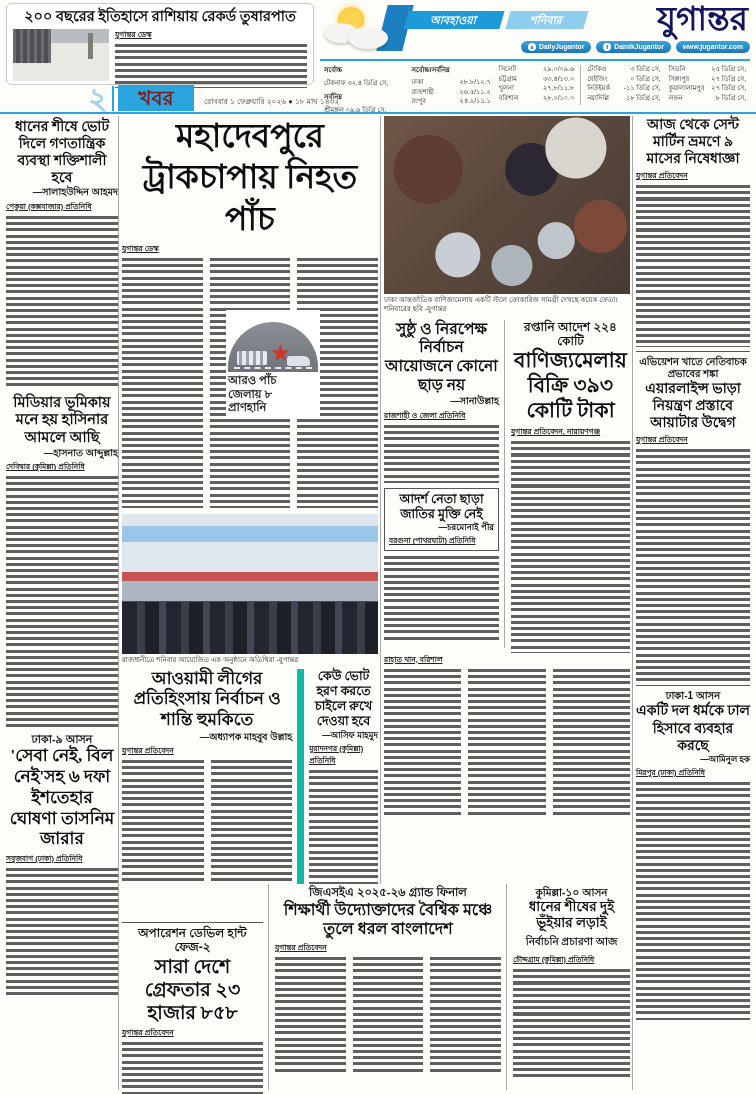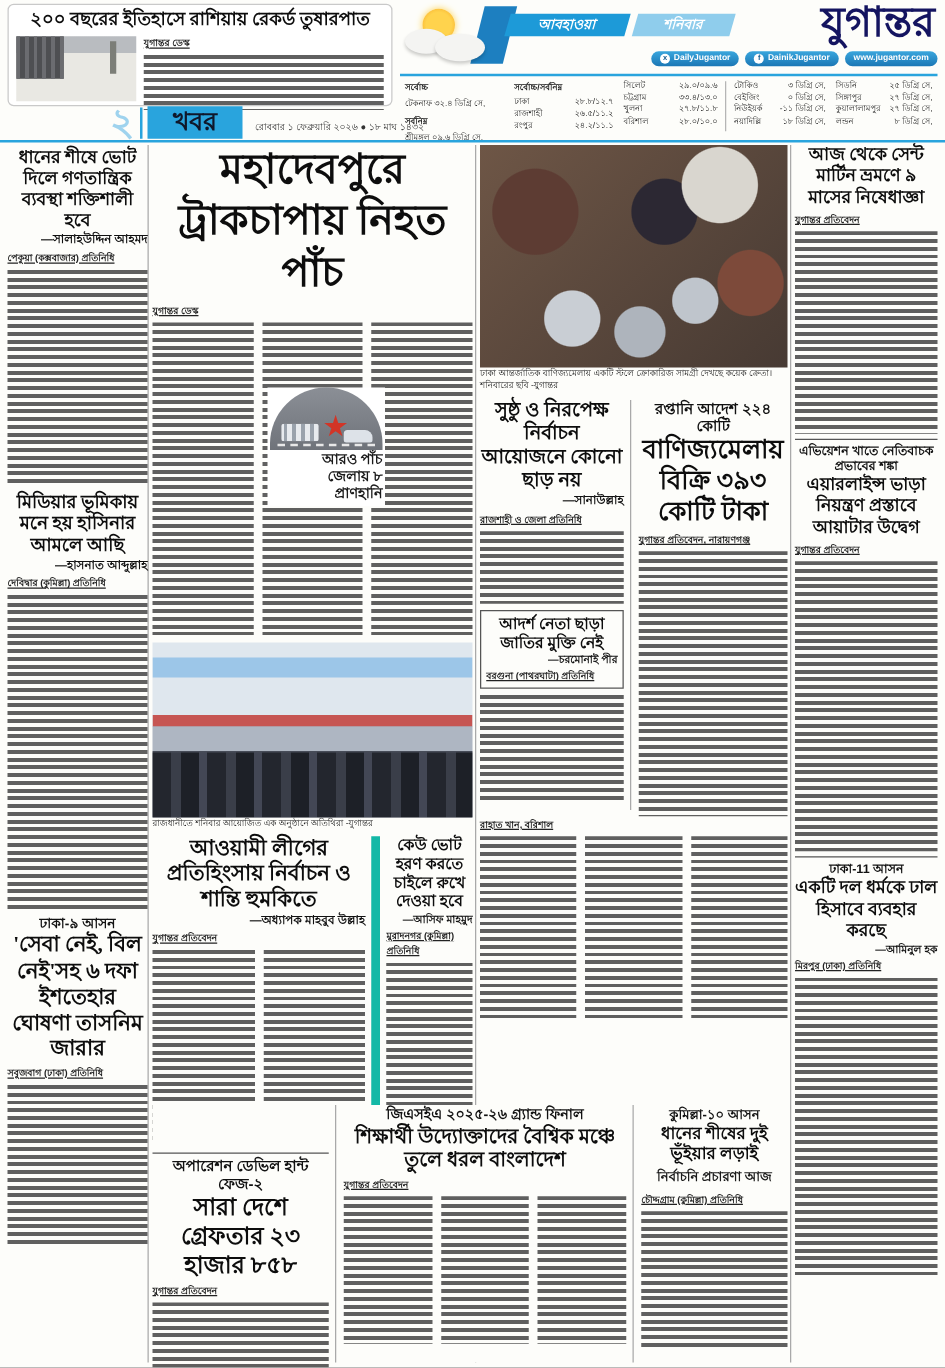--- a/index.html
+++ b/index.html
@@ -43,32 +43,32 @@
   .pill .ic{width:8px;height:8px;border-radius:50%;background:#fff;color:#155e93;font-size:6px;line-height:8px;text-align:center;font-weight:bold;}
   .wx-rule-top{position:absolute;left:0;top:56px;width:430px;border-top:2px solid #29a4dd;}
   .wx-data{position:absolute;left:0;top:60px;width:430px;height:44px;display:flex;font-size:6.6px;color:#222;}
   .wx-col{padding:1px 4px;box-sizing:border-box;}
   .wx-col .hdr{font-weight:bold;font-size:6.8px;margin-bottom:1px;}
   .wx-row{display:flex;justify-content:space-between;line-height:1.45;}
   .wx-sep{width:1px;background:#b5b5b5;margin:2px 2px;}
   .band-rule{left:0;top:112px;width:756px;border-top:2px solid #29a4dd;}
   .pageno{left:88px;top:84px;font-size:30px;font-weight:bold;color:#9fd3ee;line-height:1;}
   .pageno-sep{left:112px;top:86px;width:2px;height:25px;background:#29a4dd;}
-  .sec-box{left:118px;top:85px;width:76px;height:26px;background:#29a4dd;color:#0f172a;font-weight:bold;font-size:20px;text-align:center;line-height:26px;}
+  .sec-box{left:118px;top:85px;width:76px;height:26px;background:#29a4dd;color:#7f1d1d;font-weight:bold;font-size:20px;text-align:center;line-height:26px;}
   .dateline{left:204px;top:96px;font-size:7.5px;color:#333;}
   
   .colA{left:6px;top:118px;width:112px;height:972px;}
   .colA .hl1{font-size:14px;}
   .colA .hl2{font-size:14.5px;margin-top:6px;}
   .colA .hl3{font-size:17px;}
   
   .maincol{left:122px;top:116px;width:256px;}
   .truck-hl{font-size:33px;line-height:1.25;}
   .main-body{position:relative;margin-top:2px;}
-  .crash{position:absolute;left:92px;top:52px;width:90px;background:#fff;text-align:right;padding:0 2px 2px;}
+  .crash{position:absolute;left:104px;top:52px;width:90px;background:#fff;text-align:left;padding:12px 2px 2px;}
   .dome{height:50px;border-radius:90px 90px 0 0;background:linear-gradient(#8b8f96,#6f737a);position:relative;overflow:hidden;}
   .bus{position:absolute;left:9px;bottom:7px;width:30px;height:14px;background:#e7eaee;border-radius:2px;background-image:repeating-linear-gradient(90deg,#9aa2ac 2px,#9aa2ac 5px,transparent 5px,transparent 9px);}
   .car{position:absolute;right:8px;bottom:6px;width:23px;height:10px;background:#dde2e8;border-radius:3px 6px 2px 2px;}
   .boom{position:absolute;right:28px;bottom:9px;width:19px;height:19px;background:#d23527;
         clip-path:polygon(50% 0,61% 35%,98% 35%,68% 57%,79% 91%,50% 70%,21% 91%,32% 57%,2% 35%,39% 35%);}
   .roadline{position:absolute;left:6px;bottom:3px;width:78px;border-top:2px dashed #e8e8e8;}
   .crash-label{font-weight:bold;font-size:11.5px;line-height:1.2;margin-top:2px;font-family:"Liberation Serif",serif;}
   .photo-stage{width:256px;height:140px;margin-top:6px;position:relative;overflow:hidden;background:
      linear-gradient(180deg,#dfe7ee 0 48%,#aeb6c2 48% 62%,#474c58 62% 100%);}
   .photo-stage .bluband{position:absolute;left:0;top:12px;width:100%;height:16px;background:#9cc6e8;}
@@ -368,21 +368,21 @@
     </div>
     <div class="hr"></div>
     <div>
       <div class="kicker">এভিয়েশন খাতে নেতিবাচক প্রভাবের শঙ্কা</div>
       <div class="hl">এয়ারলাইন্স ভাড়া নিয়ন্ত্রণ প্রস্তাবে আয়াটার উদ্বেগ</div>
       <div class="byline">যুগান্তর প্রতিবেদন</div>
       <div class="gk" style="height:232px"></div>
     </div>
     <div class="hr"></div>
     <div>
-      <div class="kicker">ঢাকা-11 আসন</div>
+      <div class="kicker">ঢাকা-1 আসন</div>
       <div class="hl">একটি দল ধর্মকে ঢাল হিসাবে ব্যবহার করছে</div>
       <div class="attr" style="font-size:8.5px">—আমিনুল হক</div>
       <div class="byline">মিরপুর (ঢাকা) প্রতিনিধি</div>
       <div class="gk" style="height:238px"></div>
     </div>
   </div>
 
   <div class="abs bottomband">
     <div class="devil">
       <div class="hr" style="margin:0 0 3px"></div>

